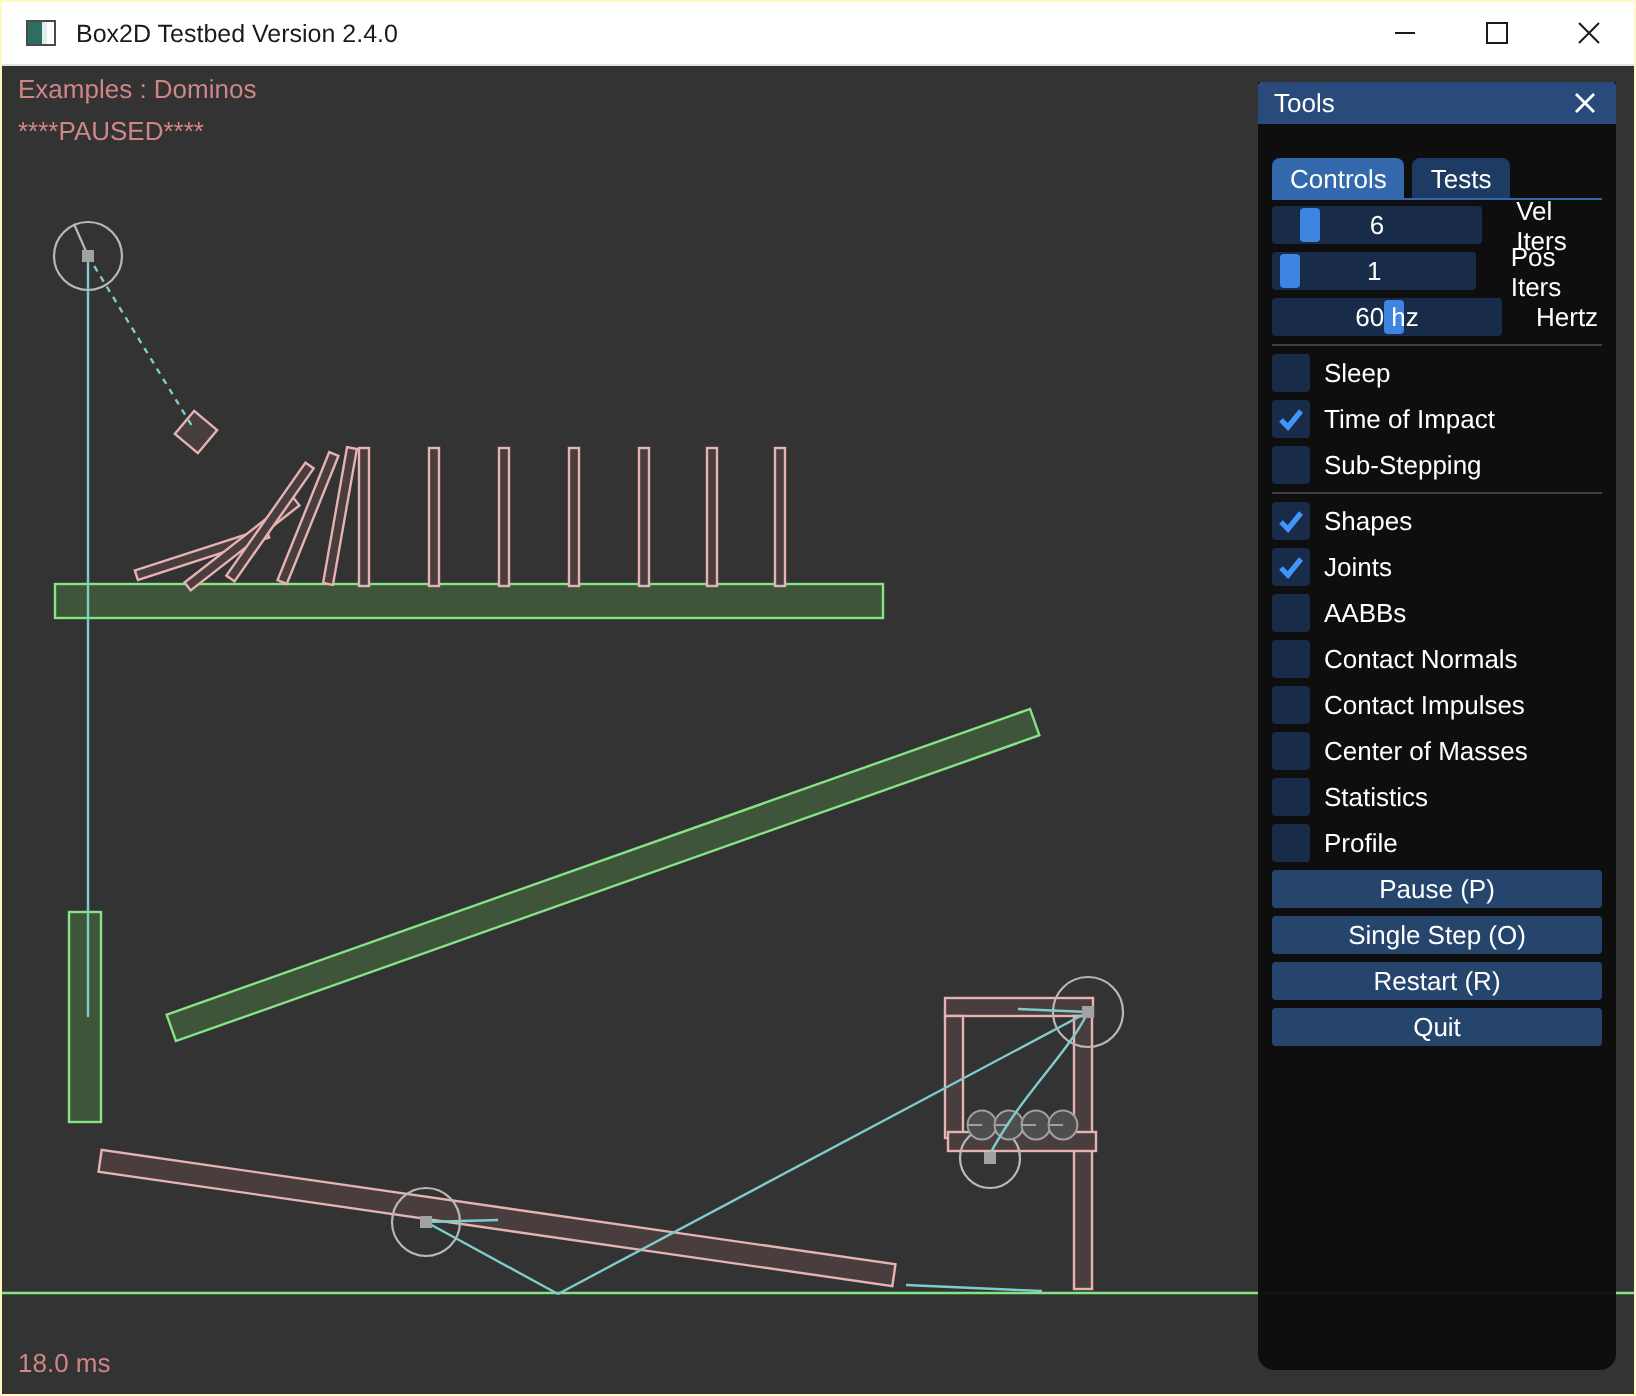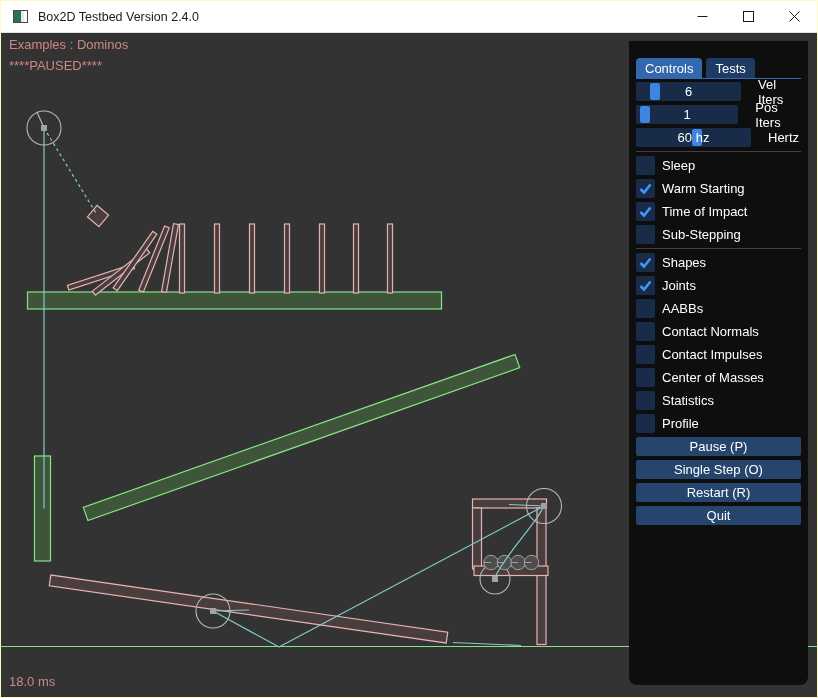--- a/index.html
+++ b/index.html
@@ -155,20 +155,28 @@
         <rect x="491" y="543" width="6" height="6"></rect>
         <rect x="540" y="470" width="6" height="6"></rect>
       </g>
     </svg>
 
     <div class="overlay-text t-example">Examples : Dominos</div>
     <div class="overlay-text t-paused">****PAUSED****</div>
     <div class="overlay-text t-frametime">18.0 ms</div>
 
     <div class="panel">
+      <div class="panel-title">
+        <span>Tools</span>
+        <span class="panel-close">
+          <svg width="11" height="11">
+              <path d="M1 1 L10 10 M10 1 L1 10" stroke="#ffffff" stroke-width="1.4"></path>
+            </svg>
+        </span>
+      </div>
       <div class="panel-body">
         <div class="tabbar">
           <div class="tab active">Controls</div>
           <div class="tab">Tests</div>
         </div>
 
         <div class="slider-row">
           <div class="slider">
             <div class="grab" style="left: 13%;"></div>
             <span class="slider-value">6</span>
@@ -195,28 +203,20 @@
         <div class="check-row">
           <div class="checkbox"></div>
           <span class="check-label">Sleep</span>
         </div>
         <div class="check-row">
           <div class="checkbox checked">
               <svg width="15" height="15" viewBox="0 0 15 15">
                 <path d="M2.5 8 L6 11.5 L12.5 3.5" stroke="#4296fa" stroke-width="2.6" fill="none"></path>
               </svg>
             </div>
-          <span class="check-label">Warm Starting</span>
-        </div>
-        <div class="check-row">
-          <div class="checkbox checked">
-              <svg width="15" height="15" viewBox="0 0 15 15">
-                <path d="M2.5 8 L6 11.5 L12.5 3.5" stroke="#4296fa" stroke-width="2.6" fill="none"></path>
-              </svg>
-            </div>
           <span class="check-label">Time of Impact</span>
         </div>
         <div class="check-row">
           <div class="checkbox"></div>
           <span class="check-label">Sub-Stepping</span>
         </div>
 
         <div class="sep"></div>
 
         <div class="check-row">

